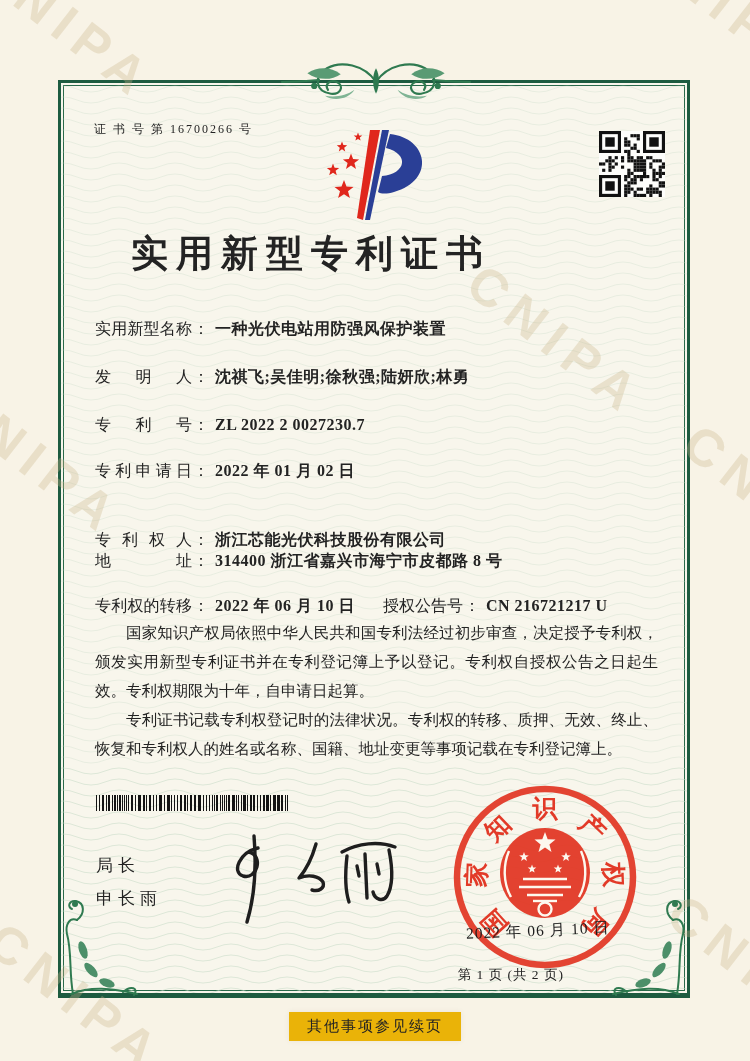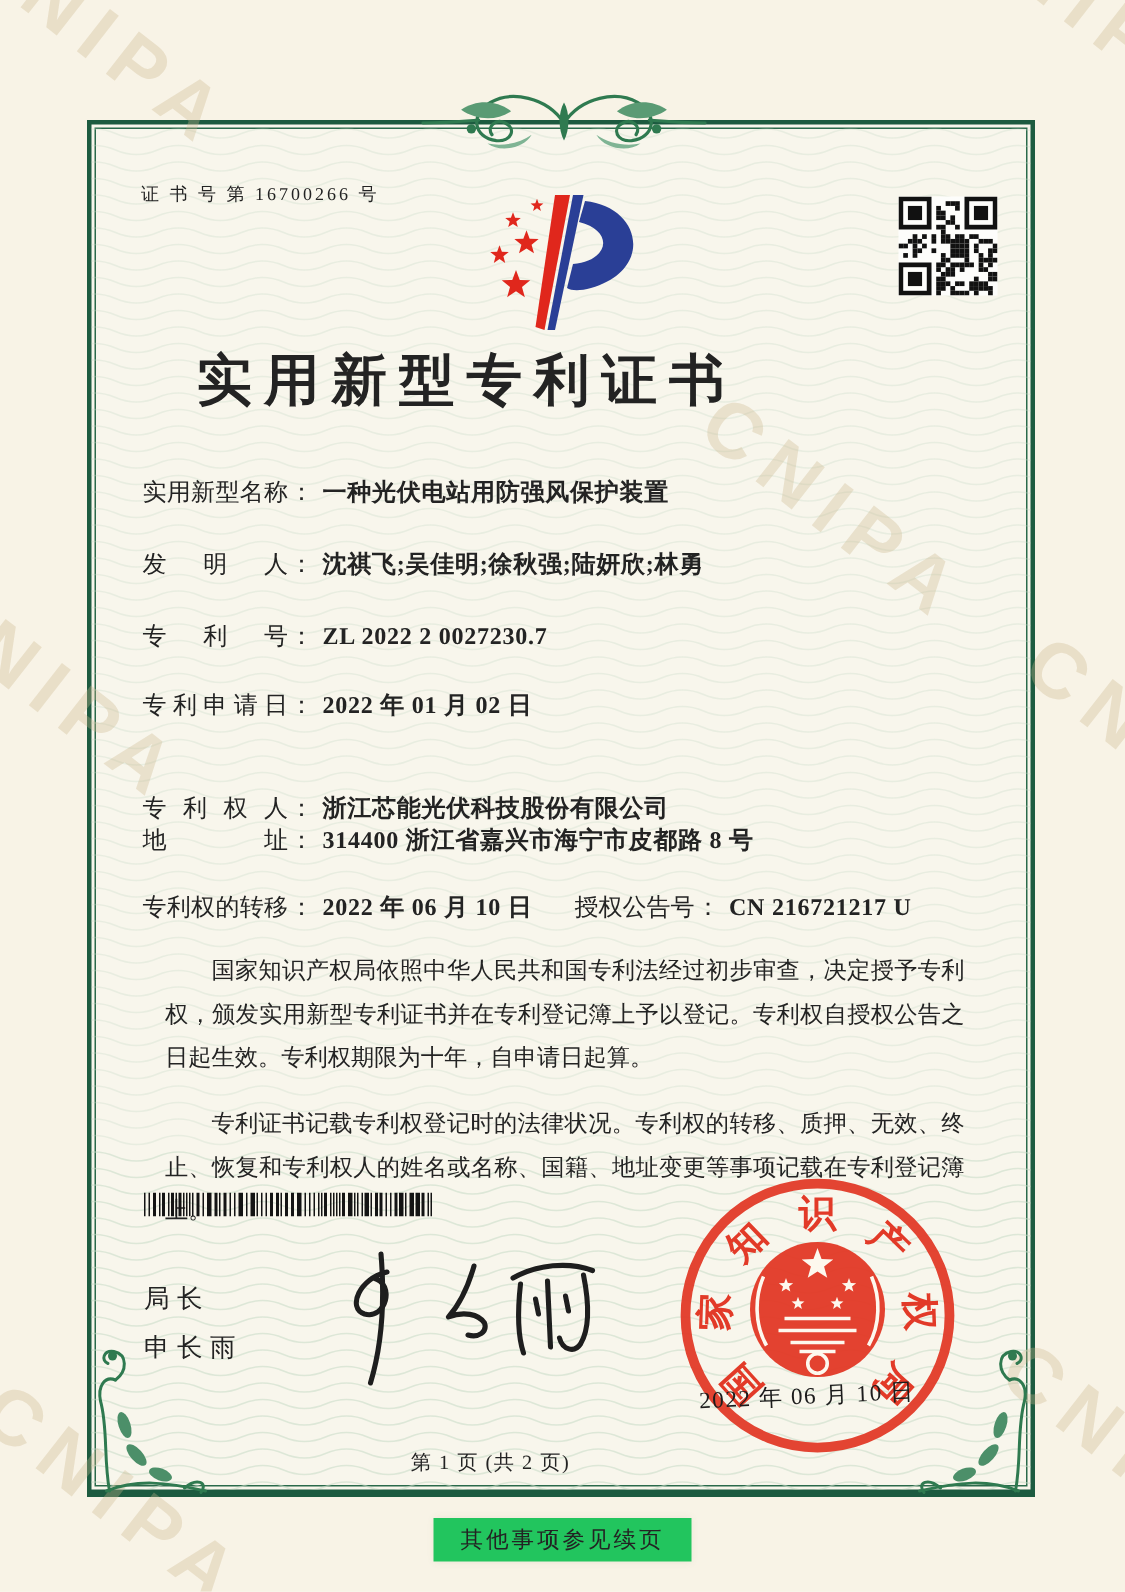--- a/index.html
+++ b/index.html
@@ -45,35 +45,35 @@
     display:inline-block;width:97px;text-align:justify;text-align-last:justify;
     vertical-align:top;
   }
   .f-colon{display:inline-block;margin:0 6px 0 1px;}
   .f-value{font-weight:700;letter-spacing:0.5px;}
   .pair2{position:absolute;left:288px;top:0;}
   .paras{
     position:absolute;left:95px;top:618px;width:563px;z-index:3;
     font-size:15.5px;line-height:29px;text-align:justify;
   }
-  .paras p{margin:15px;text-indent:2em;font-family:Liberation Serif, serif;}
+  .paras p{margin:0;text-indent:2em;font-family:Liberation Serif, serif;}
   .barcode{position:absolute;left:96px;top:795px;width:195px;height:16px;z-index:3;}
   .sig-role{position:absolute;left:96px;top:854px;font-size:17px;letter-spacing:5px;z-index:3;text-align:right;}
   .sig-name{position:absolute;left:96px;top:887px;font-size:17px;letter-spacing:5px;z-index:3;}
   .sig-svg{position:absolute;left:218px;top:828px;width:195px;height:100px;z-index:3;}
   .seal{position:absolute;left:447px;top:781px;width:196px;height:196px;z-index:4;}
   .seal-date{
     position:absolute;left:466px;top:920px;width:176px;z-index:5;
     font-size:15.5px;letter-spacing:1px;color:#1c1c1c;transform:rotate(-2.5deg);
     white-space:nowrap;
   }
-  .page-no{position:absolute;left:58px;top:966px;width:506px;text-align:center;font-size:13.5px;z-index:3;letter-spacing:1px;padding-left:16px;}
+  .page-no{position:absolute;left:58px;top:966px;width:506px;text-align:right;font-size:13.5px;z-index:3;letter-spacing:1px;}
   .footer-wrap{position:absolute;left:0;top:1012px;width:750px;text-align:center;z-index:3;}
   .footer-note{
-    display:inline-block;background:#22c55e;padding:5px 18px;font-size:15px;
+    display:inline-block;background:#eab308;padding:5px 18px;font-size:15px;
     letter-spacing:2px;box-shadow:0 0 5px rgba(120,110,80,0.10);
   }
   svg{display:block;}
 </style>
 </head>
 <body style="background: rgb(248, 243, 230);">
 
 <div class="page">
 
   <div class="wm" style="left:-38px;top:-6px;">CNIPA</div>

